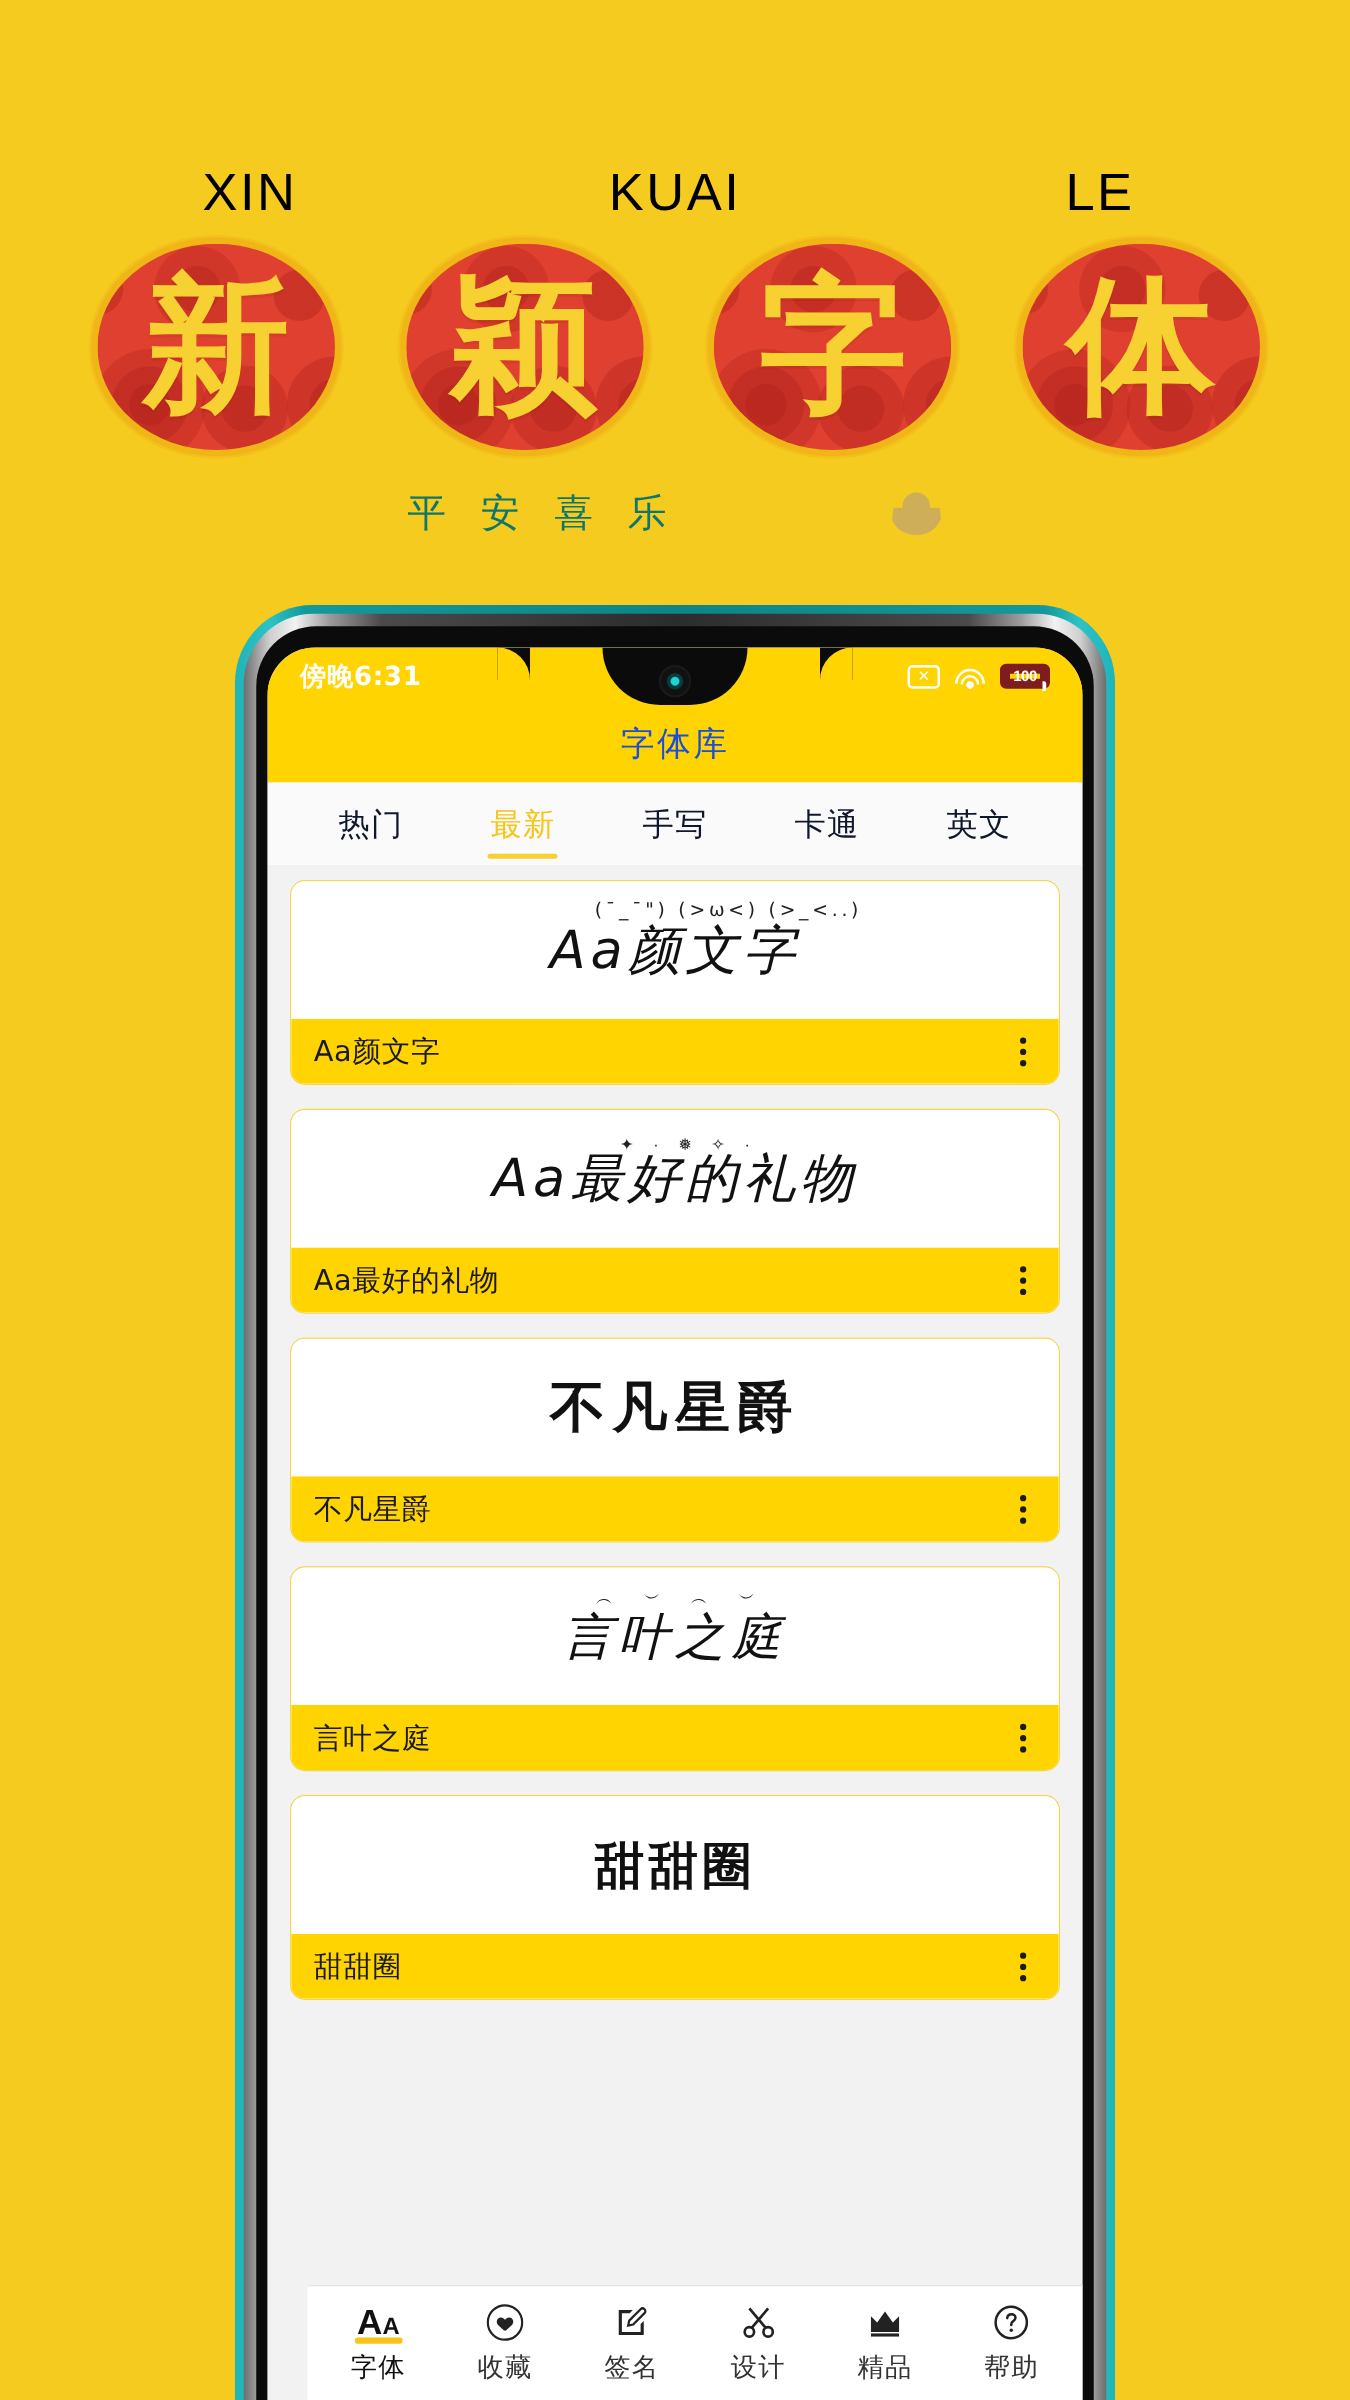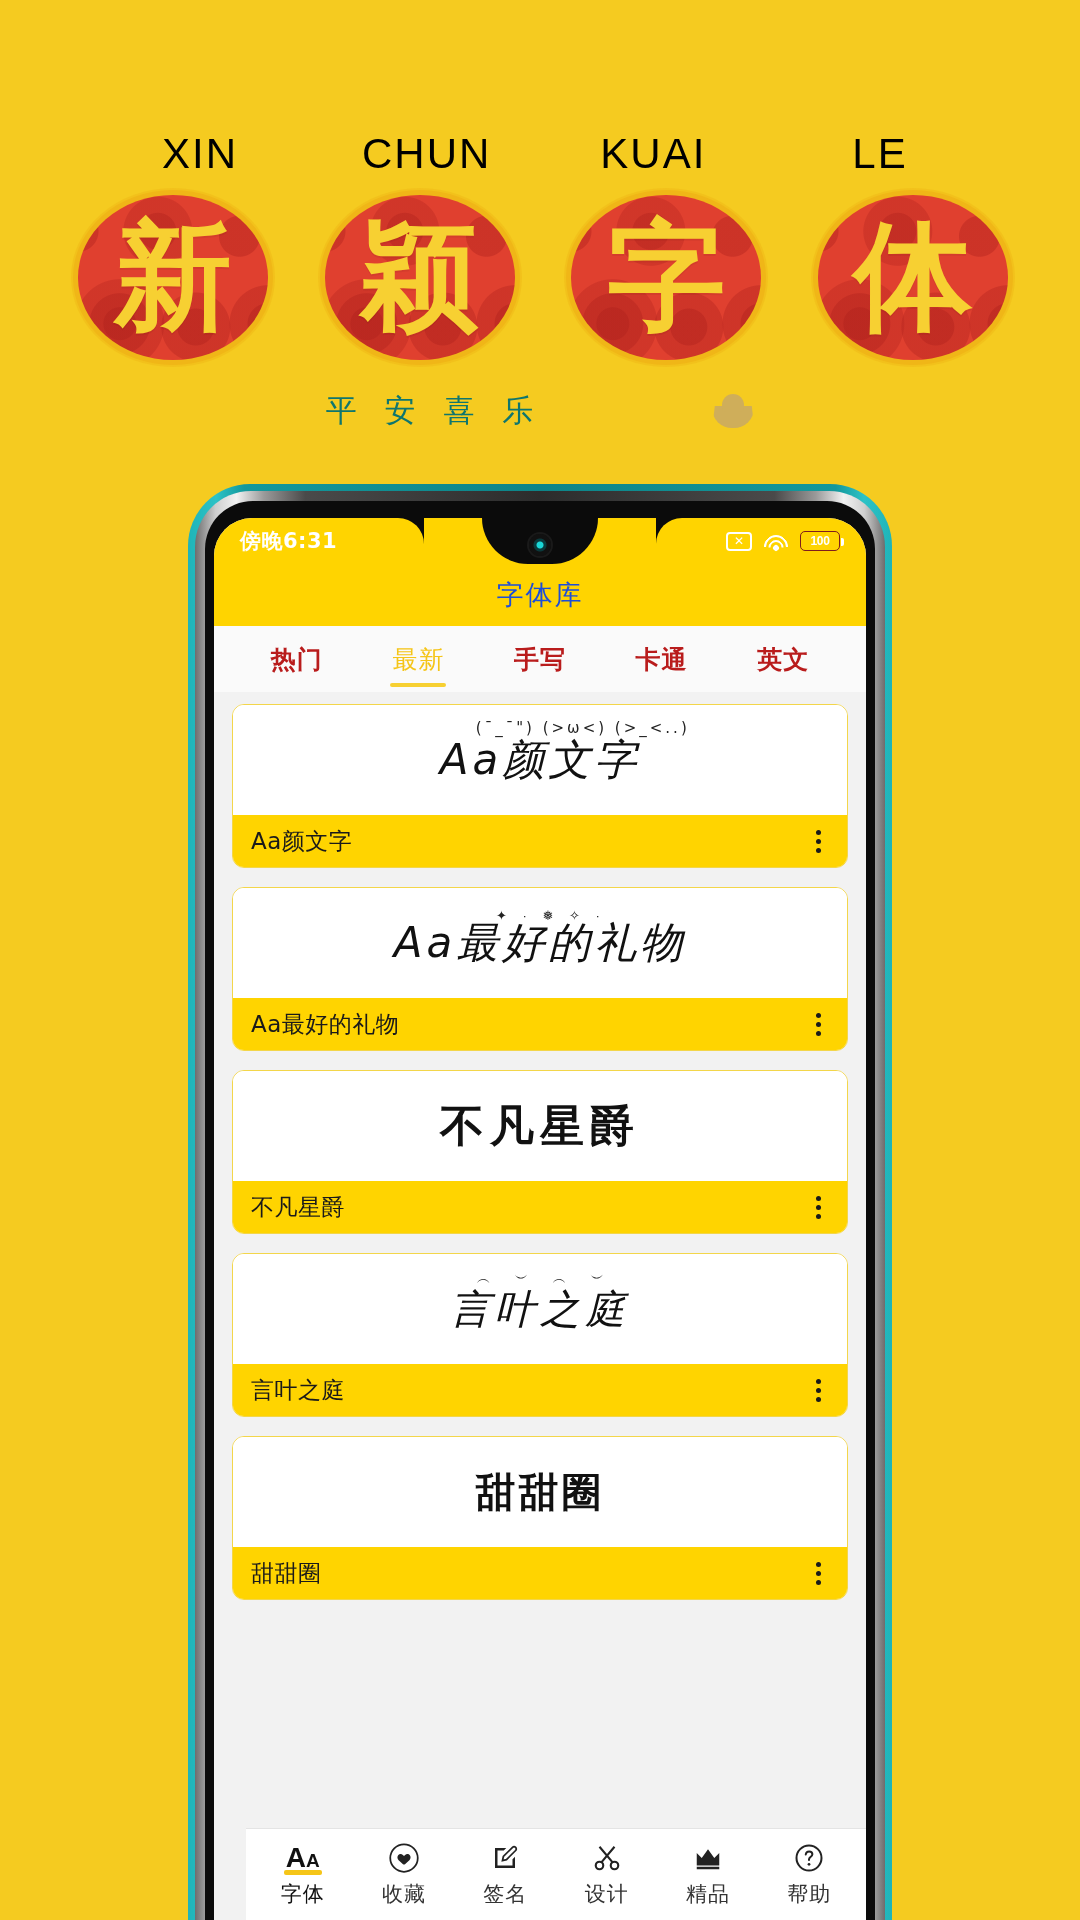--- a/index.html
+++ b/index.html
@@ -152,21 +152,21 @@
     font-size:12px; color:#fff; line-height:1; font-weight:700;
   }
   .ic-wifi{ width:26px; height:19px; position:relative; }
   .ic-wifi i{ position:absolute; left:50%; transform:translateX(-50%); border-radius:50%;
     border:2.2px solid #fff; border-bottom-color:transparent; border-left-color:transparent;
     transform-origin:center; }
   .ic-wifi i.a{ width:24px; height:24px; top:3px; transform:translateX(-50%) rotate(-45deg); }
   .ic-wifi i.b{ width:15px; height:15px; top:8px; transform:translateX(-50%) rotate(-45deg); }
   .ic-wifi i.c{ width:6px; height:6px; top:13px; transform:translateX(-50%) rotate(-45deg); background:#fff;}
   .ic-batt{
-    width:40px; height:20px; border:1px solid #7f1d1d; border-radius:5px;
+    width:40px; height:20px; border:8px solid #7f1d1d; border-radius:5px;
     display:flex; align-items:center; justify-content:center; position:relative;
     font-size:12px; color:#fff; font-weight:700; letter-spacing:-.4px;
   }
   .ic-batt:after{ content:""; position:absolute; right:-5px; top:6px; width:3px; height:8px;
     background:#fff; border-radius:0 2px 2px 0; }
 
   
   .app-header{
     height:62px; background:#ffd400;
     display:flex; align-items:center; justify-content:center;
@@ -176,21 +176,21 @@
     font-family:"DejaVu Sans","Liberation Sans",sans-serif;
   }
 
   
   .tabs{
     height:66px; background:#fafafa;
     display:flex; align-items:center; justify-content:space-around;
     padding:0 22px;
   }
   .tab{
-    position:relative; font-size:25px; color:#b91c1c; font-weight:700;
+    position:relative; font-size:25px; color:#0f172a; font-weight:400;
     font-family:"DejaVu Sans","Liberation Sans",sans-serif;
     padding:6px 2px; letter-spacing:1px;
   }
   .tab.active{ color:#f5c518; font-weight:400; }
   .tab.active:after{
     content:""; position:absolute; left:50%; transform:translateX(-50%);
     bottom:-5px; width:56px; height:4px; border-radius:2px; background:#f7d032;
   }
 
   
@@ -262,21 +262,20 @@
   }
   .sv{ display:block; }
 </style>
 </head>
 <body>
 
 <div class="poster-head">
 
   <div class="pinyin-row">
     <div class="pinyin">XIN</div>
-    <div class="pinyin">CHUN</div>
     <div class="pinyin">KUAI</div>
     <div class="pinyin">LE</div>
   </div>
 
   <div class="seal-row">
     <div class="seal">
       <span class="seal-char">新</span>
     </div>
     <div class="seal">
       <span class="seal-char">颖</span>

